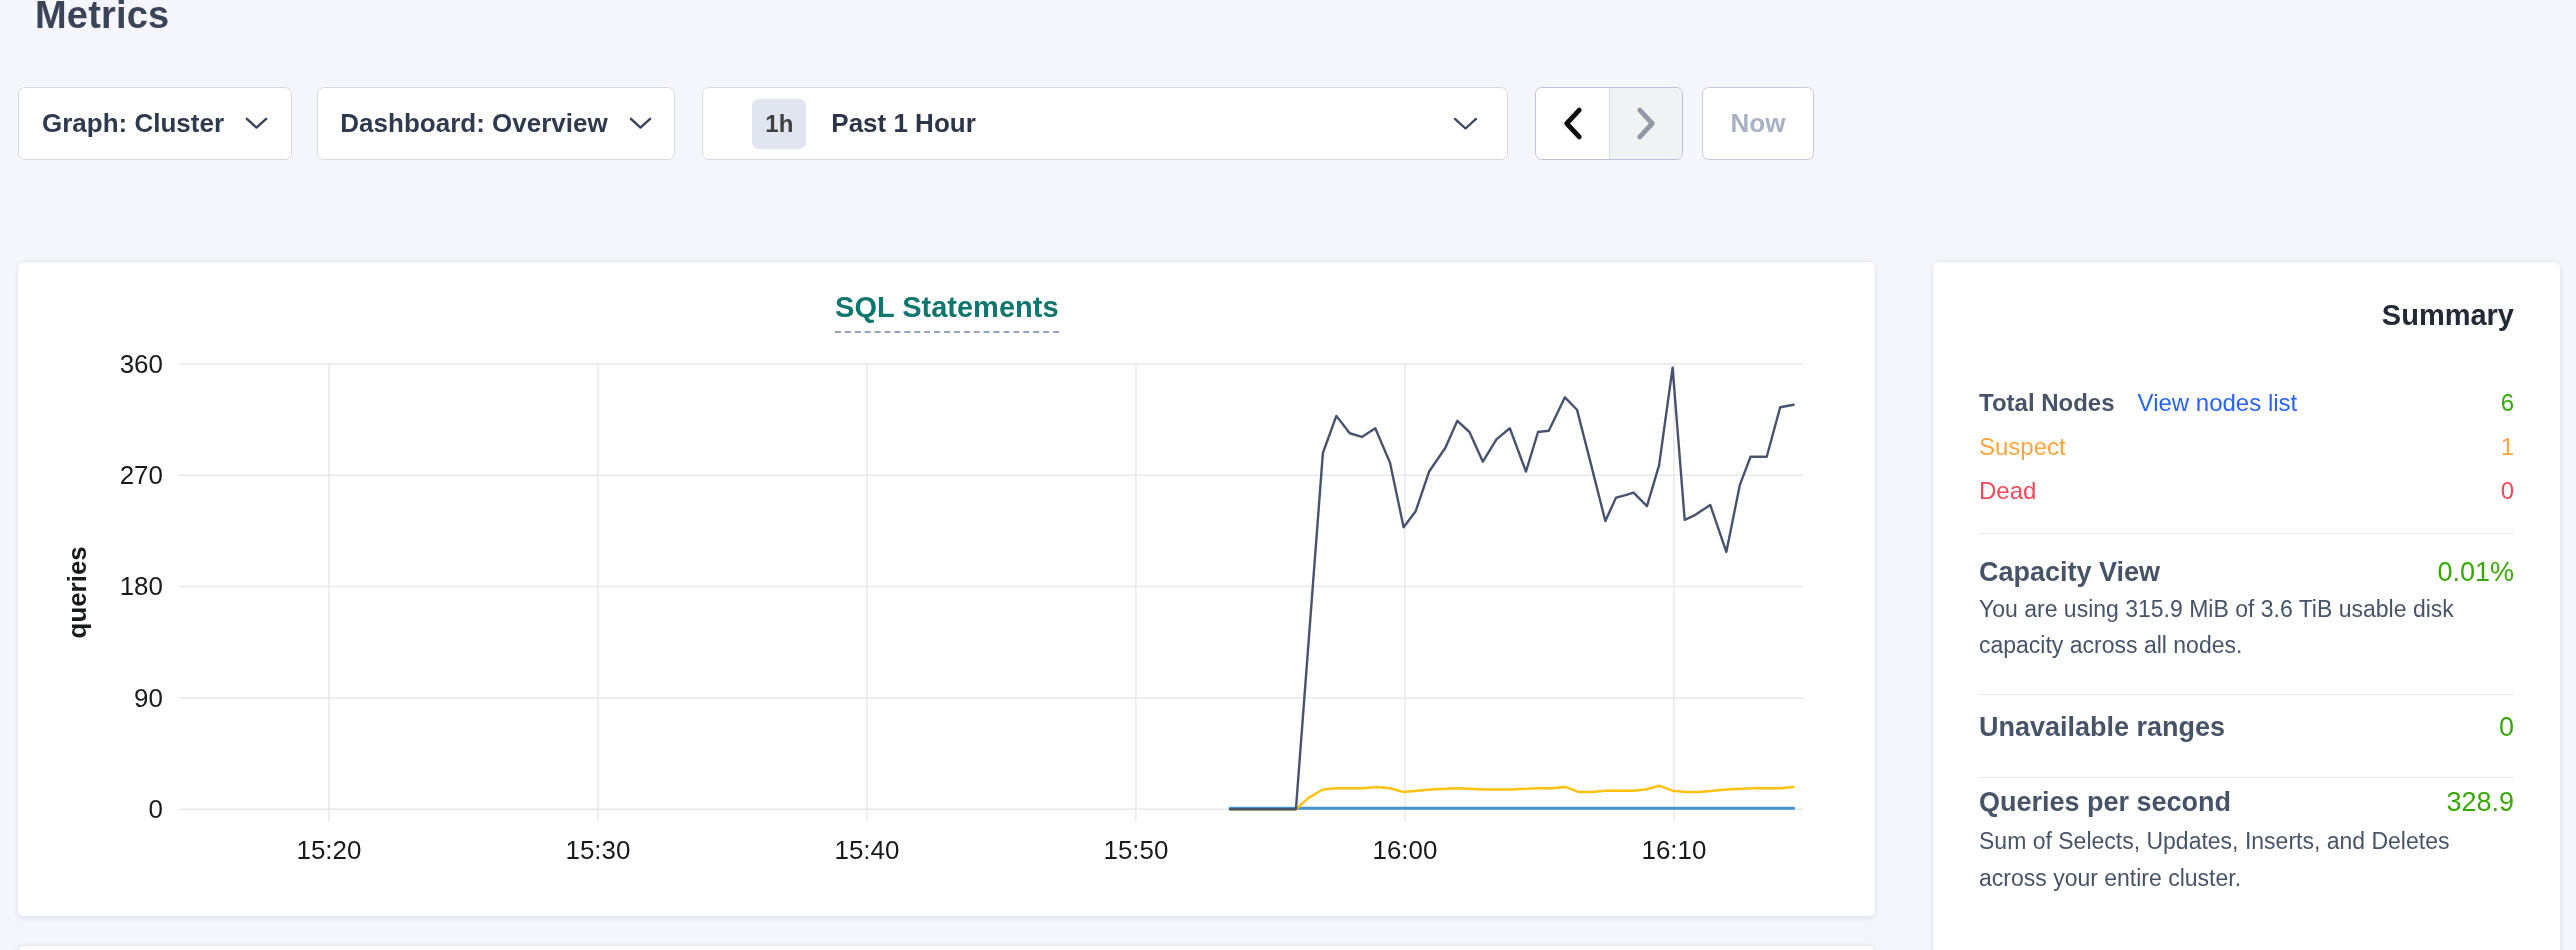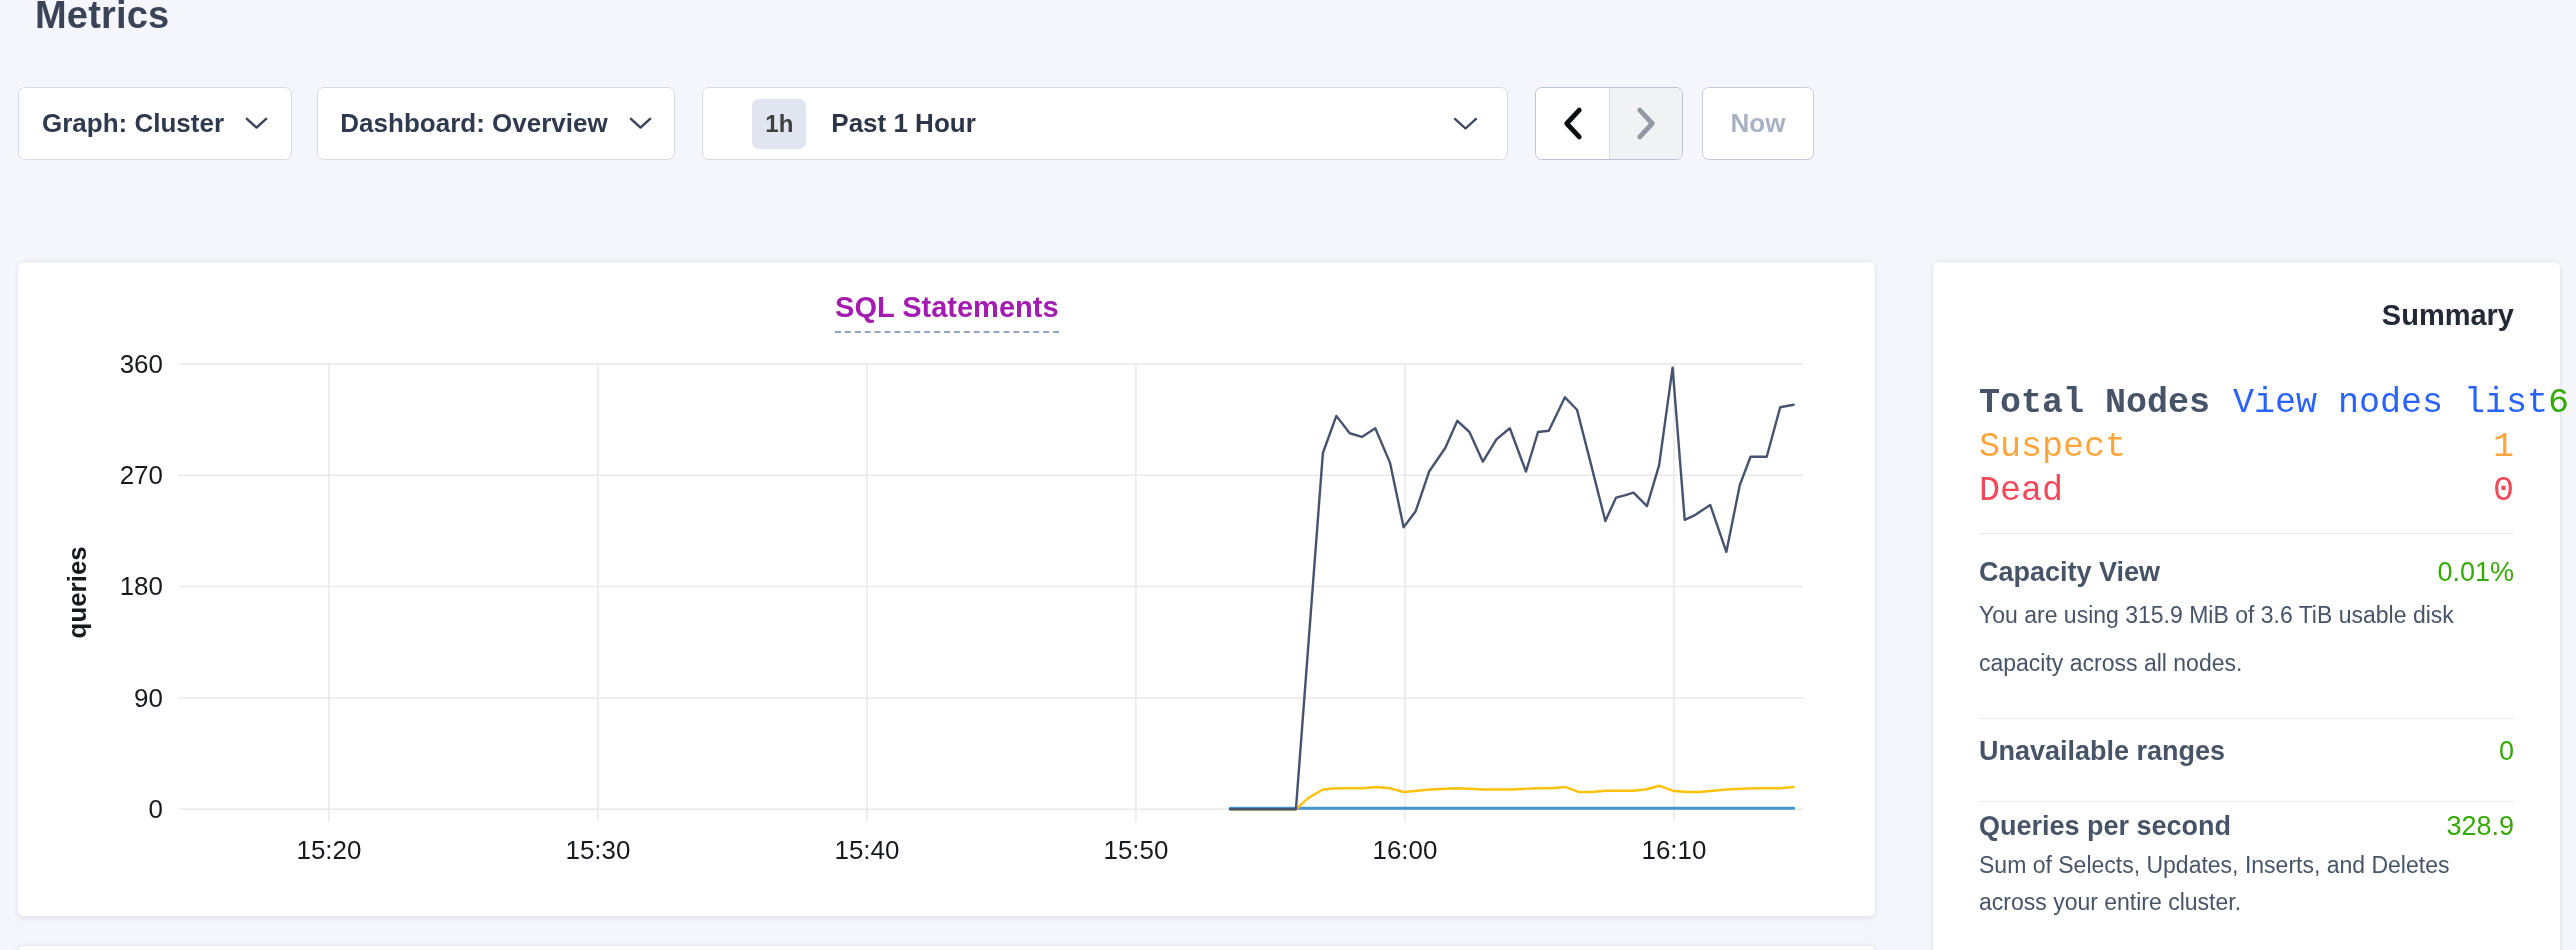--- a/index.html
+++ b/index.html
@@ -48,47 +48,47 @@
   .card{
     position:absolute;background:#fff;border:1px solid #e6e9f0;border-radius:6.7px;
     box-shadow:0 1.9px 4.8px rgba(60,70,100,.08);box-sizing:border-box;
   }
   #chart-card{left:17.3px;top:261px;width:1859px;height:656px;}
   #summary-card{left:1932px;top:261px;width:629px;height:758px;padding:0 46px;}
   #bottom-card{left:17.3px;top:945px;width:1859px;height:58px;border-radius:6.7px 6.7px 0 0;}
   
   .chart-title-wrap{position:absolute;top:29px;left:0;width:100%;text-align:center;}
   .chart-title{
-    display:inline-block;font-size:29px;font-weight:700;color:#a21caf;
+    display:inline-block;font-size:29px;font-weight:700;color:#0f766e;
     padding-bottom:6.7px;border-bottom:2.9px dashed #93a3c2;cursor:help;
   }
   #chart-svg{position:absolute;left:0;top:0;}
   
   #summary-card h2{
     margin:36px 0 12px 0;text-align:right;font-size:29px;font-weight:700;color:#242a35;line-height:35px;
   }
   .nodes{margin-top:48px;}
-  .srow{display:flex;align-items:center;font-size:35px;line-height:44px;font-weight:700;font-family:Liberation Mono, monospace;}
+  .srow{display:flex;align-items:center;font-size:24px;line-height:44px;font-weight:700;}
   .srow .lbl{white-space:nowrap;}
   .srow .link{
     margin-left:23px;color:#2962ff;text-decoration:none;font-weight:400;white-space:nowrap;cursor:pointer;
   }
   .srow .val{margin-left:auto;font-weight:400;}
   .dark{color:#475468;}
   .green{color:#37a806;}
   .orange{color:#ffa53b;}
   .red{color:#f2485a;}
   .nodes .srow{font-weight:400;}
   .nodes .srow:first-child .lbl{font-weight:700;}
   .hr{height:1px;background:#e7eaf0;border:none;}
   #hr1{margin-top:20px;}
   .sec-row{display:flex;align-items:center;font-size:27px;line-height:38px;}
   .sec-row .lbl{font-weight:700;color:#475468;}
   .sec-row .val{margin-left:auto;}
-  .desc{margin:0;font-size:23px;line-height:48px;color:#475468;}
+  .desc{margin:0;font-size:23px;line-height:36px;color:#475468;}
   #cap-row{margin-top:19px;}
   #hr2{margin-top:31px;}
   #unavail-row{margin-top:12.5px;}
   #hr3{margin-top:31px;}
   #qps-row{margin-top:5px;gap:48px;}
   #qps-desc{margin-top:2.9px;line-height:37px;}
 </style>
 </head>
 <body>
 

